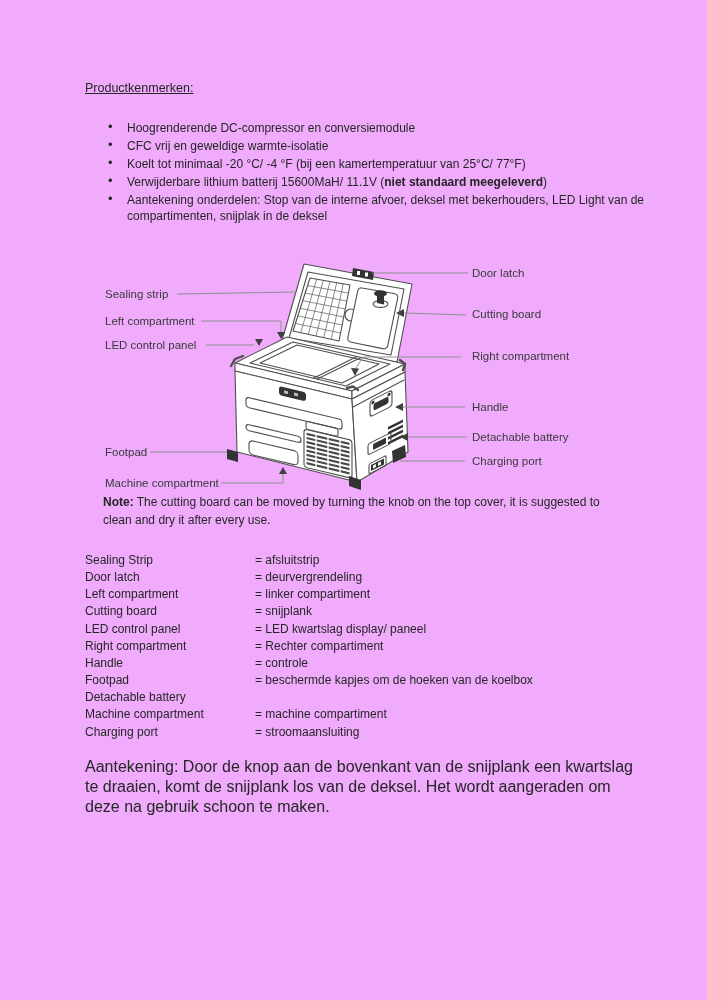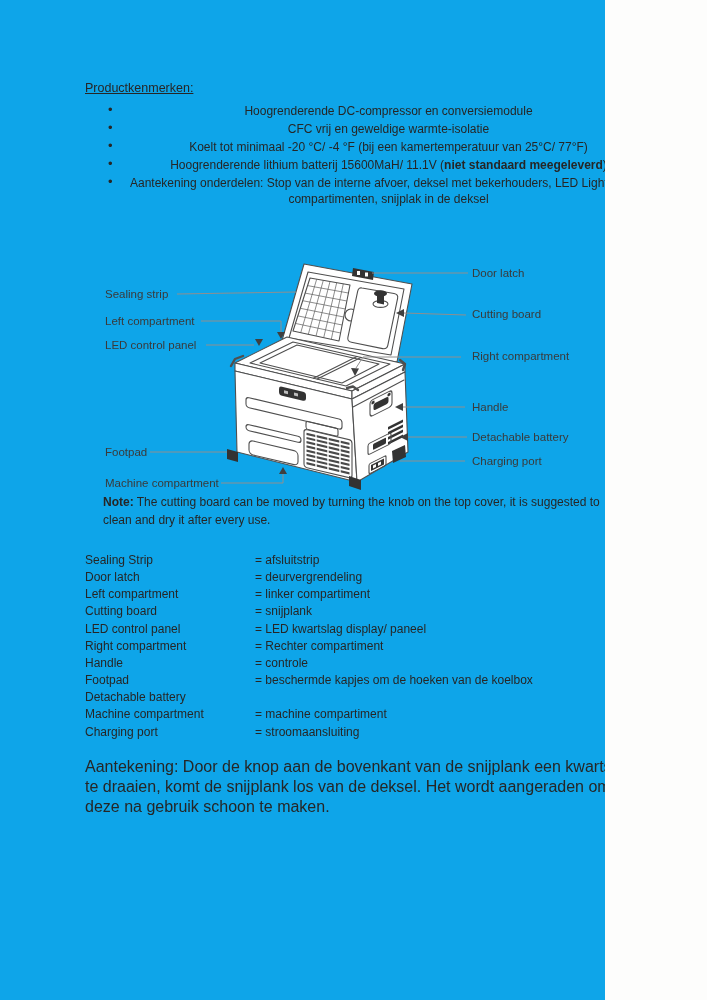--- a/index.html
+++ b/index.html
@@ -1,20 +1,20 @@
 <!DOCTYPE html>
 <html><head>
 <meta charset="utf-8">
 <style>
   html,body{margin:0;padding:0;background:#fdfdfc;}
-  .page{position:relative;width:605px;height:1000px;background:#0ea5e9;
+  .page{position:relative;width:707px;height:1000px;background:#f0abfc;
         font-family:"Liberation Sans",sans-serif;color:#262626;overflow:hidden;}
   .heading{position:absolute;left:85px;top:81px;font-size:12.5px;text-decoration:underline;}
-  .bullets{position:absolute;left:105px;top:103px;width:545px;font-size:12px;line-height:16px;
-           list-style:none;margin:0;padding:0;text-align:center;}
+  .bullets{position:absolute;left:105px;top:120px;width:545px;font-size:12px;line-height:16px;
+           list-style:none;margin:0;padding:0;}
   .bullets li{position:relative;padding-left:22px;margin-bottom:2px;}
   .bullets li::before{content:"\2022";position:absolute;left:3px;top:-1px;font-size:13px;}
   b{font-weight:700;}
   .fig-svg{position:absolute;left:90px;top:255px;}
   .fig-label{position:absolute;font-size:11.5px;color:#3a3a3a;white-space:nowrap;}
   .note{position:absolute;left:103px;top:494px;width:522px;font-size:12px;line-height:17.5px;}
   .glossary{position:absolute;left:85px;top:552px;width:480px;font-size:12px;line-height:17.15px;}
   .glossary .row{display:flex;}
   .glossary .t{width:170px;flex:none;}
   .footnote{position:absolute;left:85px;top:757px;width:548px;font-size:16px;line-height:20px;}
@@ -29,21 +29,21 @@
 <body>
 
 <div class="page">
 
   <div class="heading">Productkenmerken:</div>
 
   <ul class="bullets">
     <li><span>Hoogrenderende DC-compressor en conversiemodule</span><b></b><span></span></li>
     <li><span>CFC vrij en geweldige warmte-isolatie</span><b></b><span></span></li>
     <li><span>Koelt tot minimaal -20 °C/ -4 °F (bij een kamertemperatuur van 25°C/ 77°F)</span><b></b><span></span></li>
-    <li><span>Hoogrenderende lithium batterij 15600MaH/ 11.1V (</span><b>niet standaard meegeleverd</b><span>)</span></li>
+    <li><span>Verwijderbare lithium batterij 15600MaH/ 11.1V (</span><b>niet standaard meegeleverd</b><span>)</span></li>
     <li><span>Aantekening onderdelen: Stop van de interne afvoer, deksel met bekerhouders, LED Light van de compartimenten, snijplak in de deksel</span><b></b><span></span></li>
   </ul>
 
   <svg class="fig-svg" width="480" height="240" viewBox="90 255 480 240" xmlns="http://www.w3.org/2000/svg">
 
     <g>
       <path class="wfill" d="M304,264 L412,284 L397,362 L281,344 Z"></path>
       <path class="stroke" d="M308,272 L404,289 L391,355 L289,338 Z"></path>
 
       <g>

